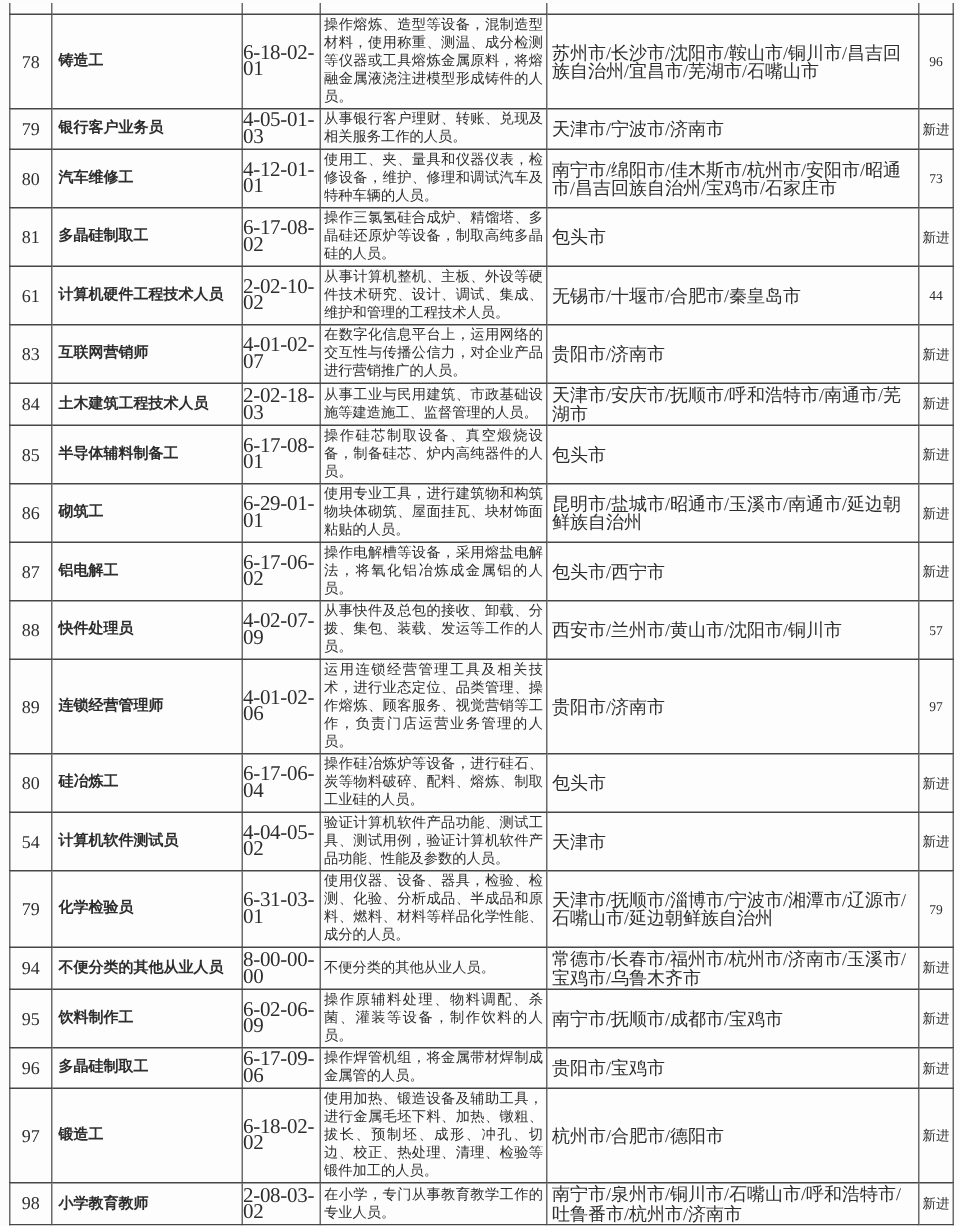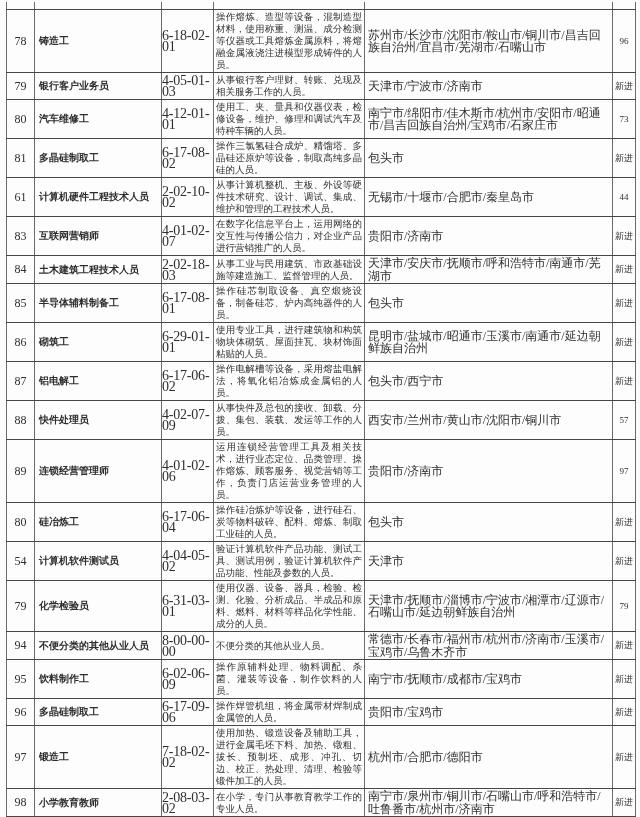--- a/index.html
+++ b/index.html
@@ -196,21 +196,21 @@
     <td class="c-num">96</td>
     <td class="c-name">多晶硅制取工</td>
     <td class="c-code">6-17-09-06</td>
     <td class="c-desc">操作焊管机组，将金属带材焊制成金属管的人员。</td>
     <td class="c-cities">贵阳市/宝鸡市</td>
     <td class="c-rank">新进</td>
   </tr>
         <tr>
     <td class="c-num">97</td>
     <td class="c-name">锻造工</td>
-    <td class="c-code">7-18-02-02</td>
+    <td class="c-code">6-18-02-02</td>
     <td class="c-desc">使用加热、锻造设备及辅助工具，进行金属毛坯下料、加热、镦粗、拔长、预制坯、成形、冲孔、切边、校正、热处理、清理、检验等锻件加工的人员。</td>
     <td class="c-cities">杭州市/合肥市/德阳市</td>
     <td class="c-rank">新进</td>
   </tr>
         <tr>
     <td class="c-num">98</td>
     <td class="c-name">小学教育教师</td>
     <td class="c-code">2-08-03-02</td>
     <td class="c-desc">在小学，专门从事教育教学工作的专业人员。</td>
     <td class="c-cities">南宁市/泉州市/铜川市/石嘴山市/呼和浩特市/吐鲁番市/杭州市/济南市</td>

